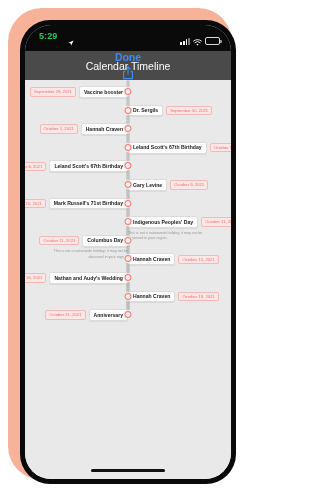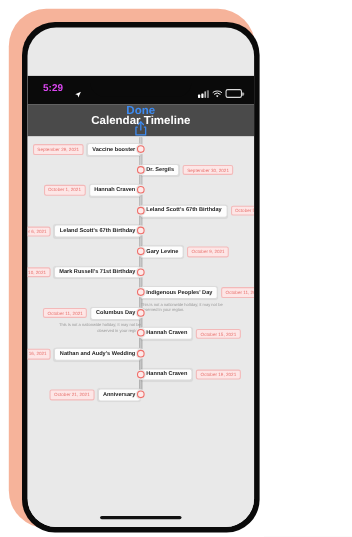--- a/index.html
+++ b/index.html
@@ -33,22 +33,21 @@
     background:#e9e9e9;
     border-radius:26px;
     overflow:hidden;
   }
 
   
   #status-bar {
     position:relative;
     height:26px;
     background:#0a0a0a;
-    color:#d946ef;
-    margin-top:44px;
+    color:#22c55e;
   }
   #notch {
     position:absolute;
     left:50%; transform:translateX(-50%);
     top:0;
     width:92px; height:19px;
     background:#0a0a0a;
     border-radius:0 0 13px 13px;
     z-index:3;
   }
@@ -110,21 +109,21 @@
     color:#3d8bf2;
     font-size:10.5px;
     font-weight:bold;
   }
   #nav-title {
     position:absolute;
     left:50%; top:50%;
     transform:translate(-50%,-50%);
     color:#ffffff;
     font-size:10.5px;
-    font-weight:bold;
+    font-weight:normal;
     white-space:nowrap;
   }
   #share-button { display:flex; align-items:center; }
 
   
   #timeline-scroll {
     position:relative;
     height:399px;
     background:#e9e9e9;
     overflow:hidden;

